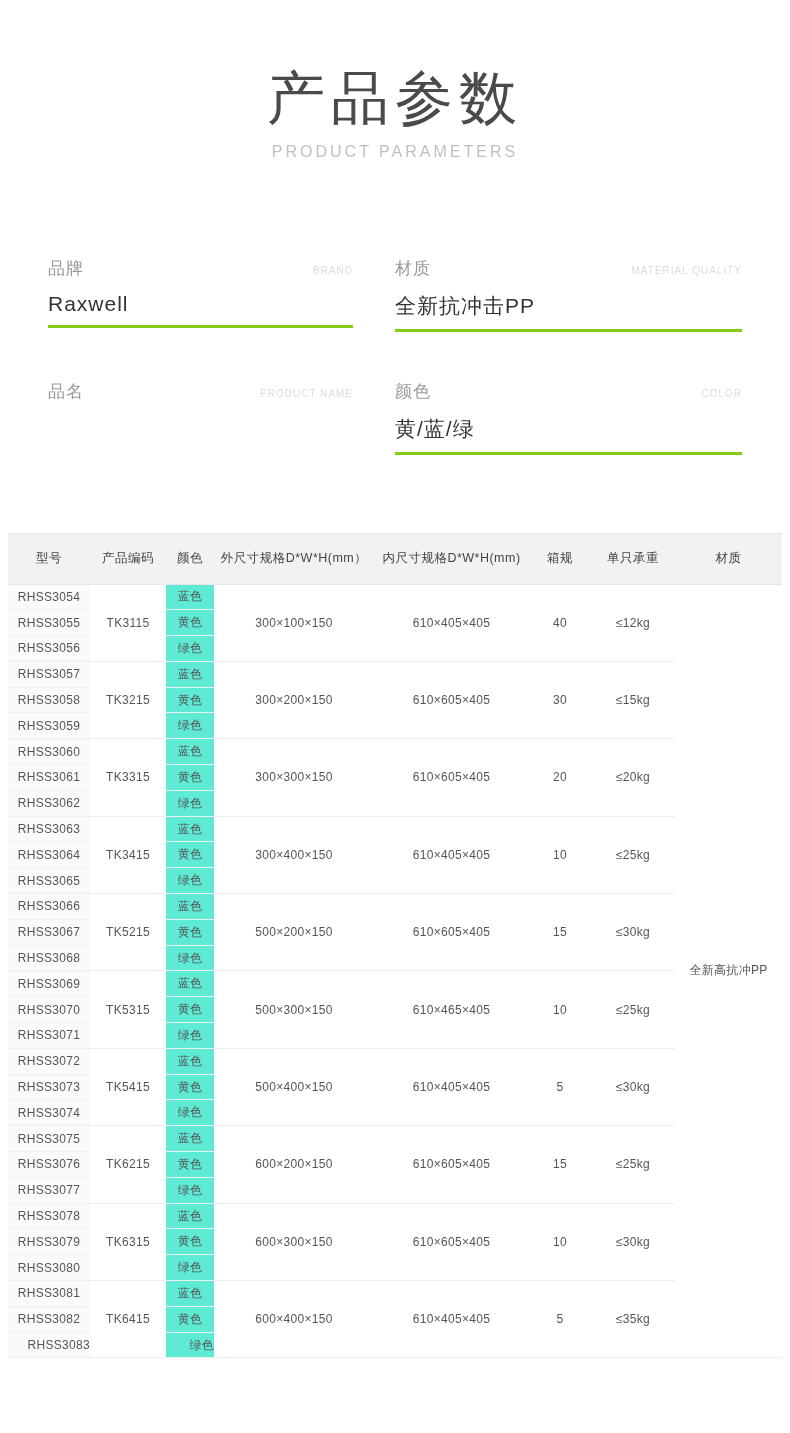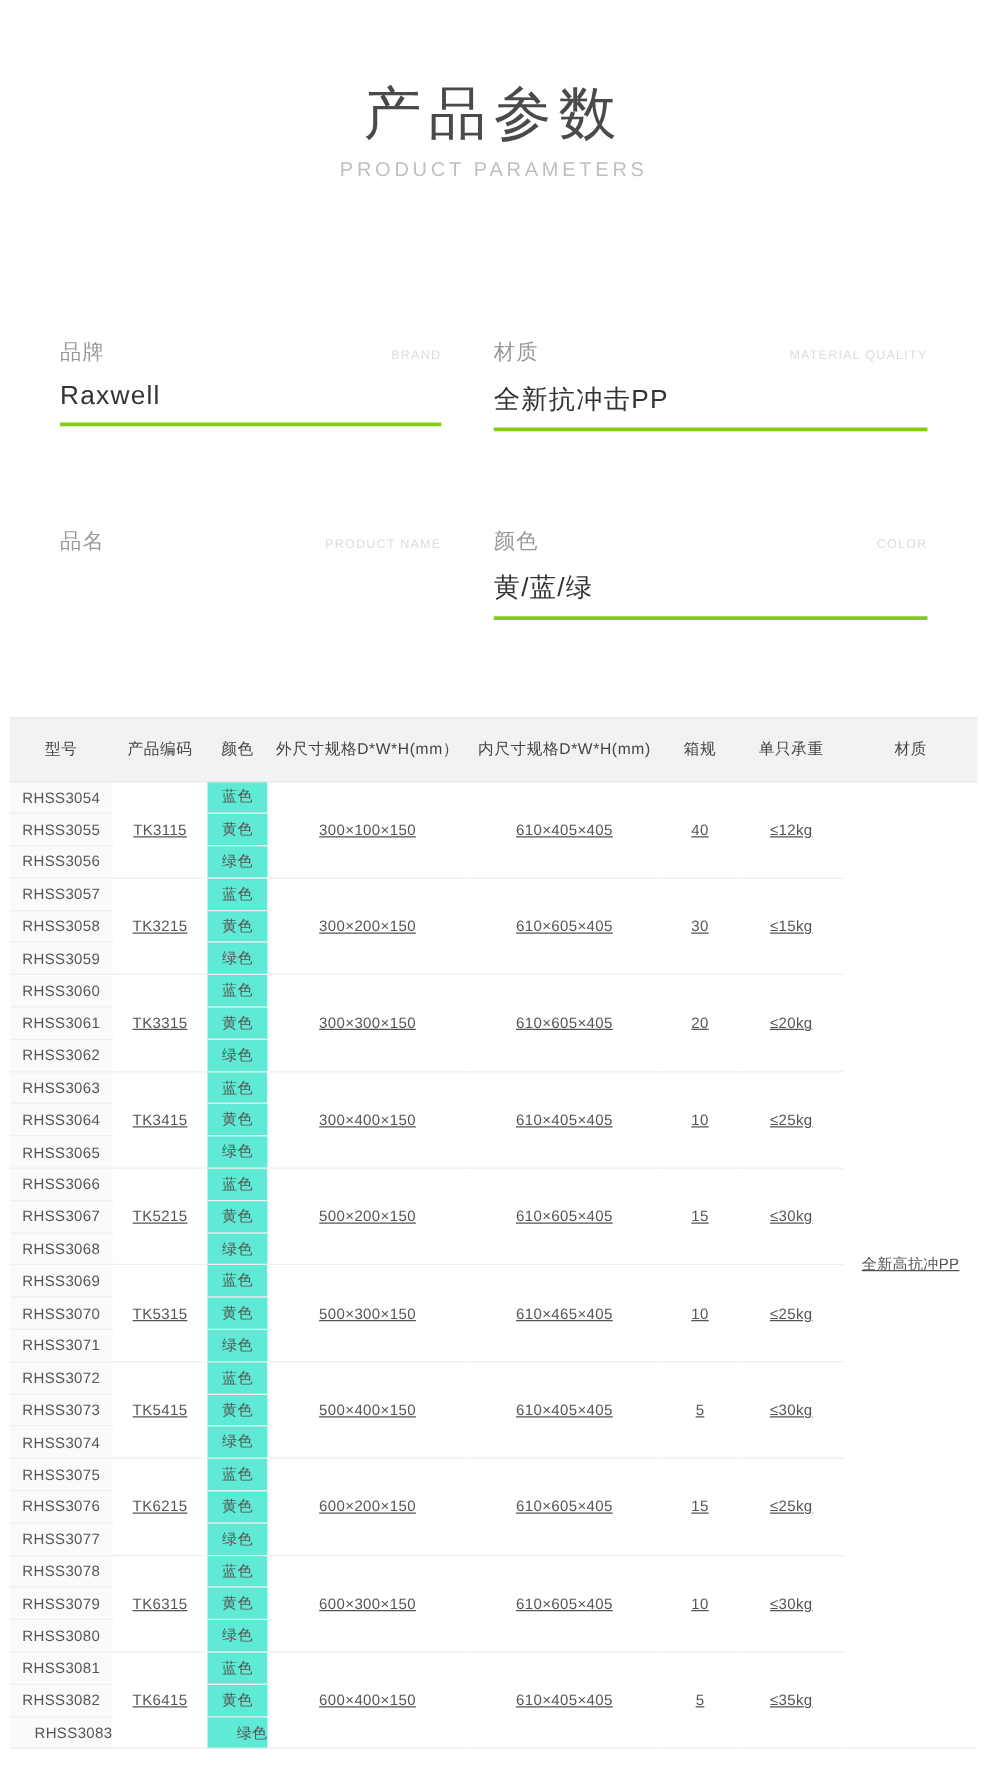--- a/index.html
+++ b/index.html
@@ -15,21 +15,21 @@
     position: relative;
     overflow: hidden;
   }
 
   
   .header {
     text-align: center;
     padding-top: 62px;
   }
   .header .title-cn {
-    font-size: 46px;
+    font-size: 58px;
     letter-spacing: 6px;
     color: #4a4a4a;
     font-weight: 300;
     line-height: 1.25;
   }
   .header .title-en {
     margin-top: 8px;
     font-size: 16px;
     letter-spacing: 3px;
     color: #bfbfbf;
@@ -47,21 +47,20 @@
     box-sizing: border-box;
     margin-bottom: 48px;
   }
   .spec-field.left { padding-right: 42px; }
   .spec-field.right { padding-left: 0px; }
 
   .spec-labels {
     display: flex;
     align-items: baseline;
     justify-content: space-between;
-    margin-top: 28px;
   }
   .spec-label-cn {
     font-size: 17px;
     color: #999;
     font-weight: 400;
     letter-spacing: 1px;
   }
   .spec-label-en {
     font-size: 10px;
     color: #dcdcdc;
@@ -106,21 +105,20 @@
     border-bottom: 1px solid #eeeeee;
     padding: 0;
     letter-spacing: .3px;
   }
   td.model {
     background: #fafafa;
     color: #555;
   }
   td.code, td.outer, td.inner, td.box, td.load, td.material {
     background: #ffffff;
-    text-decoration: underline;
   }
   td.color-cell {
     background: #5eead4;
     color: #555;
   }
   td.merged {
     border-bottom: 1px solid #eeeeee;
   }
   .col-model   { width: 82px; }
   .col-code    { width: 76px; }

